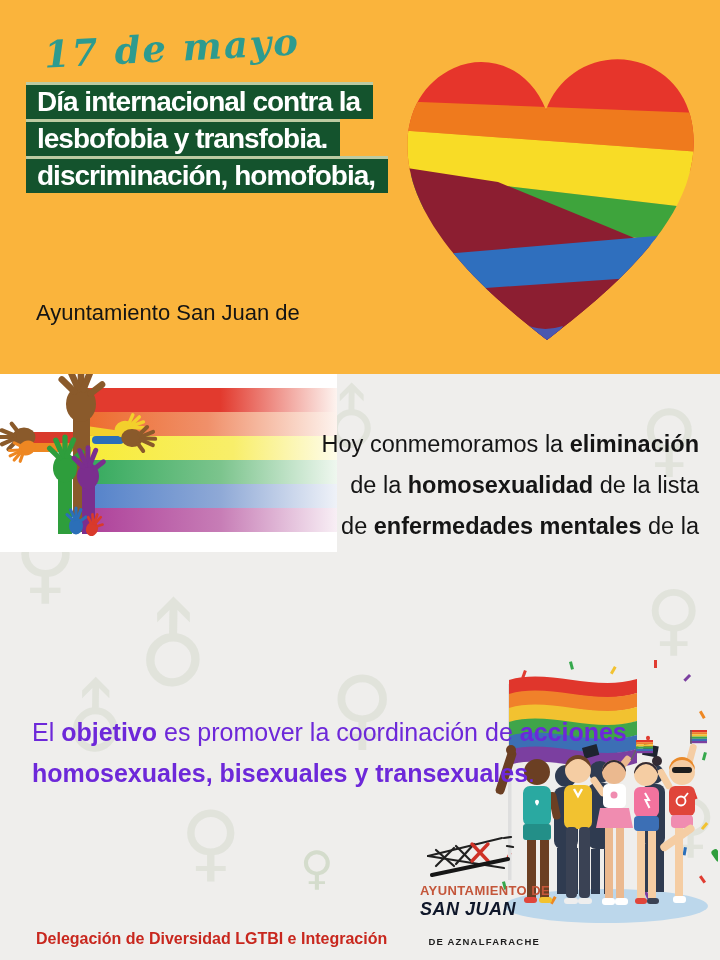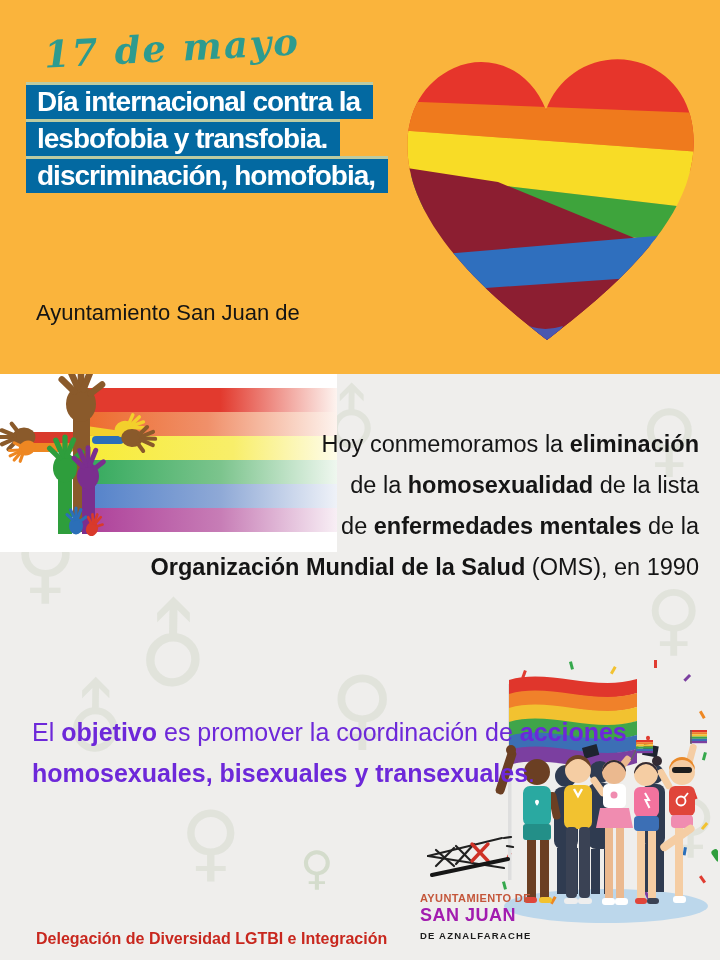--- a/index.html
+++ b/index.html
@@ -9,21 +9,21 @@
   }
   
   .top-band{position:absolute;left:0;top:0;width:720px;height:374px;background:#FAB43C;}
   .date-script{
     position:absolute;left:44px;top:26px;color:#2D9B8F;
     font-family:"DejaVu Serif",serif;font-style:italic;font-weight:700;
     font-size:37px;letter-spacing:2px;transform:rotate(-3deg);white-space:pre;
   }
   .banner{position:absolute;left:26px;top:82px;}
   .banner-line{
-    display:table;background:#0369a1;border-top:3px solid #BCCBA2;
+    display:table;background:#14532d;border-top:3px solid #BCCBA2;
     color:#FFF;font-weight:bold;font-size:28px;letter-spacing:-1px;
     line-height:31px;padding:1px 13px 2px 11px;white-space:pre;
   }
   .event{position:absolute;left:36px;top:238px;color:#141414;font-size:22px;line-height:30px;white-space:pre;}
   .event .bold{font-weight:bold;}
   .heart-wrap{position:absolute;left:378px;top:20px;width:338px;height:340px;}
   
   .watermark{
     position:absolute;color:rgba(140,160,120,0.14);font-weight:400;
     font-family:"DejaVu Sans",sans-serif;pointer-events:none;z-index:0;line-height:1;
@@ -39,23 +39,23 @@
   }
   .seg-line{white-space:pre;}
   .seg-line .b{font-weight:bold;}
   .footer-red{
     position:absolute;left:36px;top:876px;z-index:2;color:#C8271E;
     font-weight:bold;font-size:16px;line-height:25px;white-space:pre;
   }
   .crowd-wrap{position:absolute;left:494px;top:652px;width:224px;height:296px;z-index:1;}
   .logo{position:absolute;left:420px;top:828px;width:120px;z-index:2;}
   .logo-sketch{display:block;}
-  .logo-l1{color:#C4563A;font-size:11px;font-weight:bold;letter-spacing:.4px;margin-top:12px;white-space:pre;}
-  .logo-l2{color:#a21caf;font-size:18px;font-weight:bold;letter-spacing:.5px;margin-top:1px;white-space:pre;}
-  .logo-l3{color:#1D1D1D;font-size:9.5px;font-weight:bold;letter-spacing:1.2px;margin-top:4px;white-space:pre;}
+  .logo-l1{color:#C4563A;font-size:13px;font-weight:bold;letter-spacing:.4px;margin-top:3px;white-space:pre;}
+  .logo-l2{color:#0f172a;font-size:18px;font-weight:bold;letter-spacing:.5px;margin-top:1px;white-space:pre;font-style:italic;}
+  .logo-l3{color:#1D1D1D;font-size:9.5px;font-weight:bold;letter-spacing:1.2px;margin-top:16px;white-space:pre;text-align:right;}
 </style>
 </head>
 <body>
 
 <div id="poster">
 
   <div class="top-band">
     <div class="date-script">17 de mayo</div>
 
     <div class="banner">
@@ -167,21 +167,20 @@
       <use href="#hand" transform="translate(88 102) scale(1.1)" fill="#7B2E8E"></use>
       <use href="#hand" transform="translate(76 152) scale(0.7)" fill="#2B6FB8"></use>
       <use href="#hand" transform="translate(92 155) rotate(20) scale(0.6)" fill="#D93A2B"></use>
     </svg>
   </div>
 
   <div class="mid-text">
     <div class="seg-line"><span>Hoy conmemoramos la </span><span class="b">eliminación</span></div>
     <div class="seg-line"><span>de la </span><span class="b">homosexualidad</span><span> de la lista</span></div>
     <div class="seg-line"><span>de </span><span class="b">enfermedades mentales</span><span> de la</span></div>
-    <div class="seg-line"><span class="b">Organización Mundial de la Salud</span><span> (OMS), en 1990</span></div>
   </div>
 
   <div class="bot-text">
     <div class="seg-line"><span>El </span><span class="b">objetivo</span><span> es promover la coordinación de </span><span class="b">acciones</span></div>
     <div class="seg-line"><span class="b">homosexuales, bisexuales y transexuales</span><span>.</span></div>
   </div>
 
   <div class="crowd-wrap">
     <svg width="224" height="296" viewBox="0 0 224 296">
       <defs>

